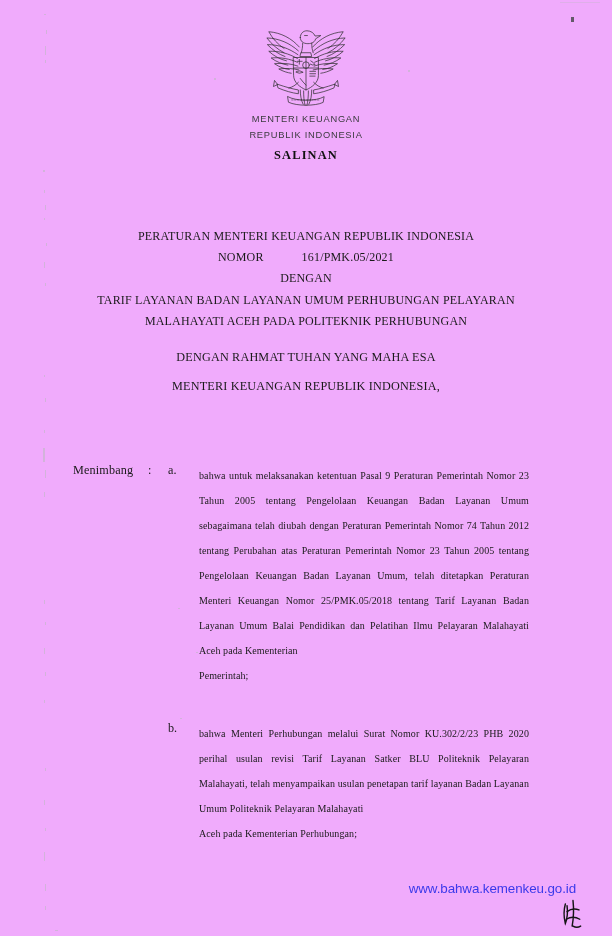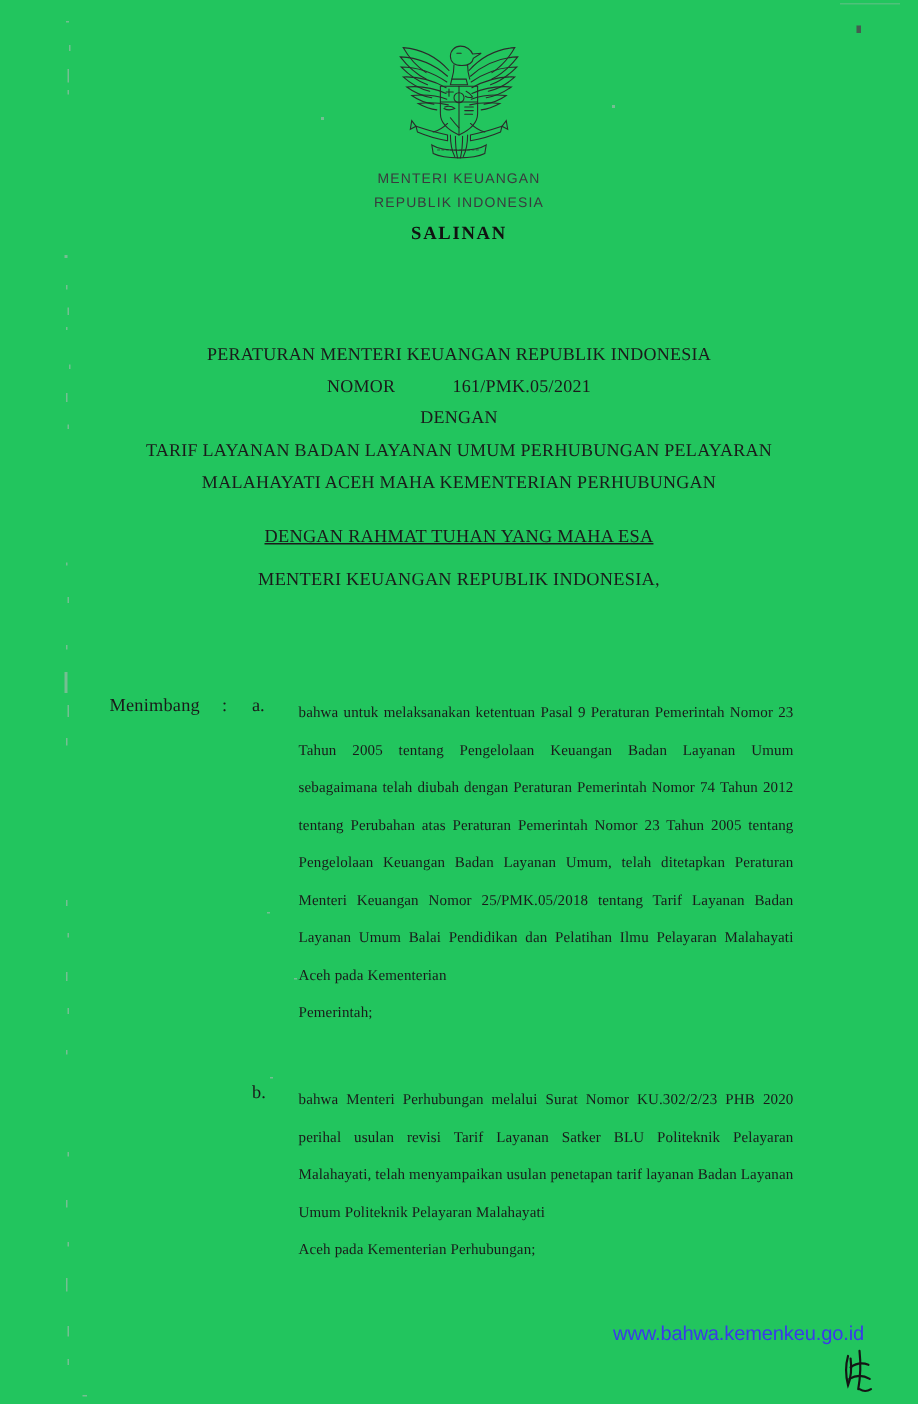--- a/index.html
+++ b/index.html
@@ -13,21 +13,21 @@
     position: relative;
     overflow: hidden;
     font-family: "Liberation Serif", "DejaVu Serif", serif;
     color: #1c1c1c;
     -webkit-font-smoothing: antialiased;
   }
 
   .page {
     position: absolute;
     inset: 0;
-    background: #22c55e;
+    background: #f0abfc;
   }
 
   
   .speck {
     position: absolute;
     background: #b9b9bd;
     opacity: .55;
   }
   .speck-dark {
     position: absolute;
@@ -87,21 +87,21 @@
   
   .mid-line {
     position: absolute;
     left: 56px;
     right: 56px;
     text-align: center;
     font-size: 12.2px;
     letter-spacing: .18px;
     color: #1a1a1a;
   }
-  .mid-rahmat { top: 350px; text-decoration: underline; }
+  .mid-rahmat { top: 350px; }
   .mid-menteri { top: 379px; }
 
   
   .considerans {
     position: absolute;
     top: 463px;
     left: 0;
     right: 0;
   }
   .cons-head {
@@ -269,21 +269,21 @@
     <div class="ministry-line">MENTERI KEUANGAN</div>
     <div class="ministry-line">REPUBLIK INDONESIA</div>
     <div class="salinan">SALINAN</div>
   </div>
 
   <div class="title-block">
     <div>PERATURAN MENTERI KEUANGAN REPUBLIK INDONESIA</div>
     <div class="nomor-row"><span>NOMOR</span><span class="nomor-gap"></span><span>161/PMK.05/2021</span></div>
     <div>DENGAN</div>
     <div>TARIF LAYANAN BADAN LAYANAN UMUM PERHUBUNGAN PELAYARAN</div>
-    <div>MALAHAYATI ACEH MAHA KEMENTERIAN PERHUBUNGAN</div>
+    <div>MALAHAYATI ACEH PADA POLITEKNIK PERHUBUNGAN</div>
   </div>
 
   <div class="mid-line mid-rahmat">DENGAN RAHMAT TUHAN YANG MAHA ESA</div>
   <div class="mid-line mid-menteri">MENTERI KEUANGAN REPUBLIK INDONESIA,</div>
 
   <div class="considerans">
     <div class="cons-head">Menimbang</div>
     <div class="cons-colon">:</div>
 
     <div class="cons-item" id="cons-a">

